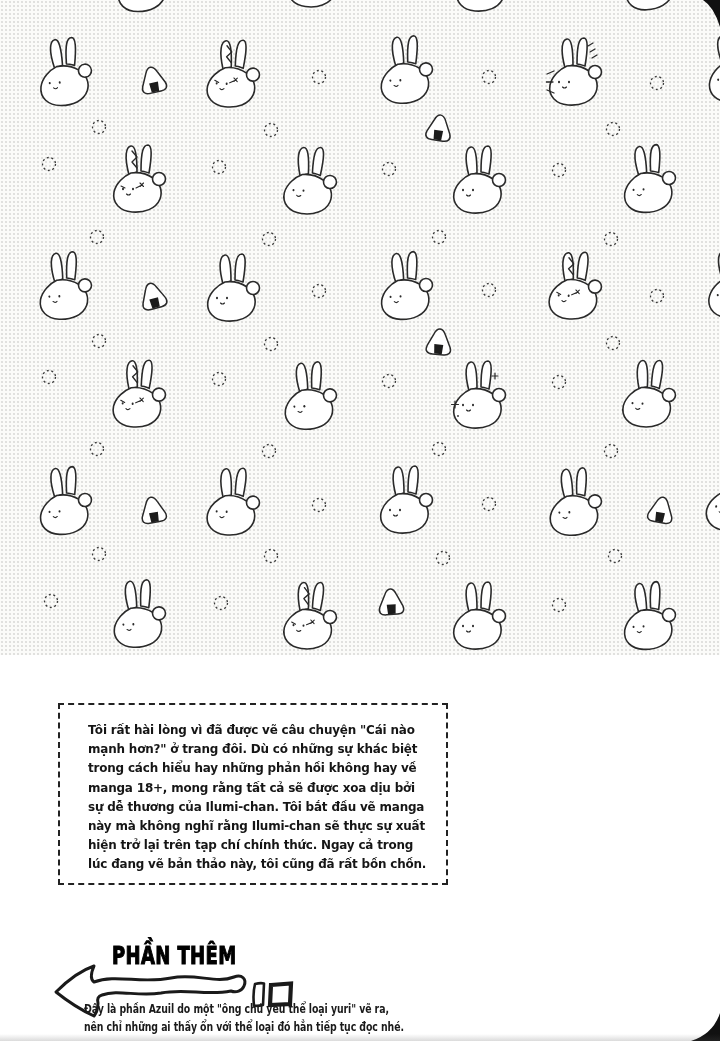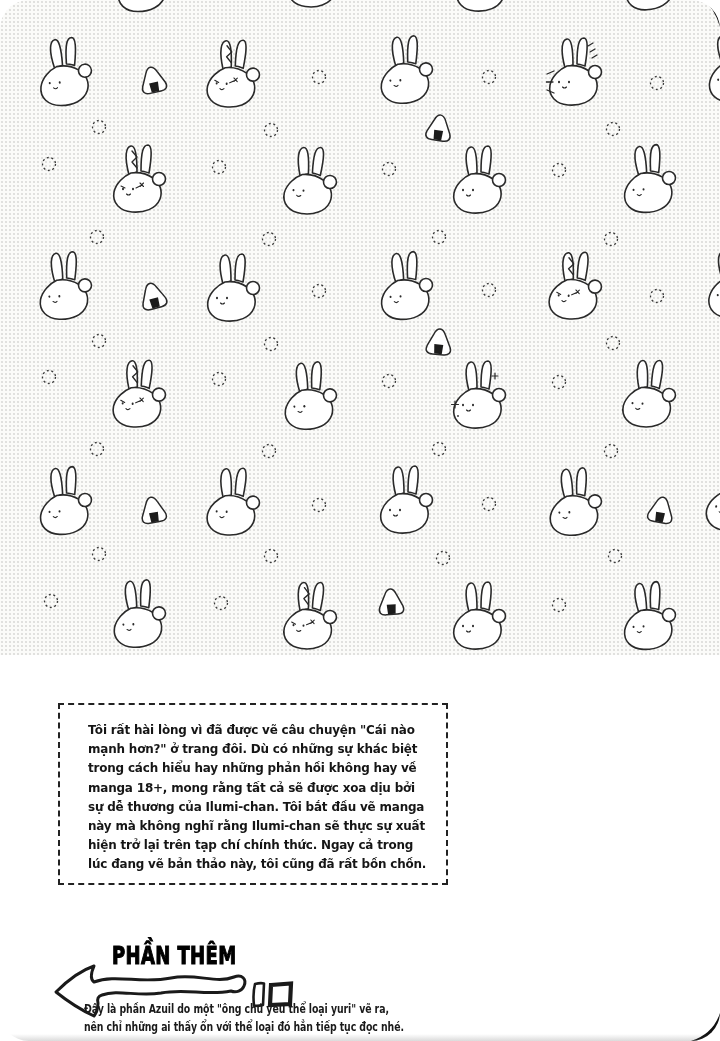--- a/index.html
+++ b/index.html
@@ -1,17 +1,17 @@
 <!DOCTYPE html>
 <html><head>
 <meta charset="utf-8">
 <style>
   html,body{margin:0;padding:0;}
   body{font-family:"DejaVu Sans",sans-serif;}
-  .page{position:relative;width:720px;height:1041px;background:#ffffff;overflow:hidden;border-radius:29px;}
+  .page{position:relative;width:720px;height:1041px;background:#ffffff;overflow:hidden;}
 
   
   .pattern-area{
     position:absolute;left:0;top:0;width:720px;height:655px;overflow:hidden;
     background-color:#fbfbf9;
     background-image:radial-gradient(circle, rgba(60,60,60,0.14) 1px, rgba(0,0,0,0) 1.25px);
     background-size:4px 4px;
   }
   .pat-item{position:absolute;}
   .pat-item svg{display:block;}

